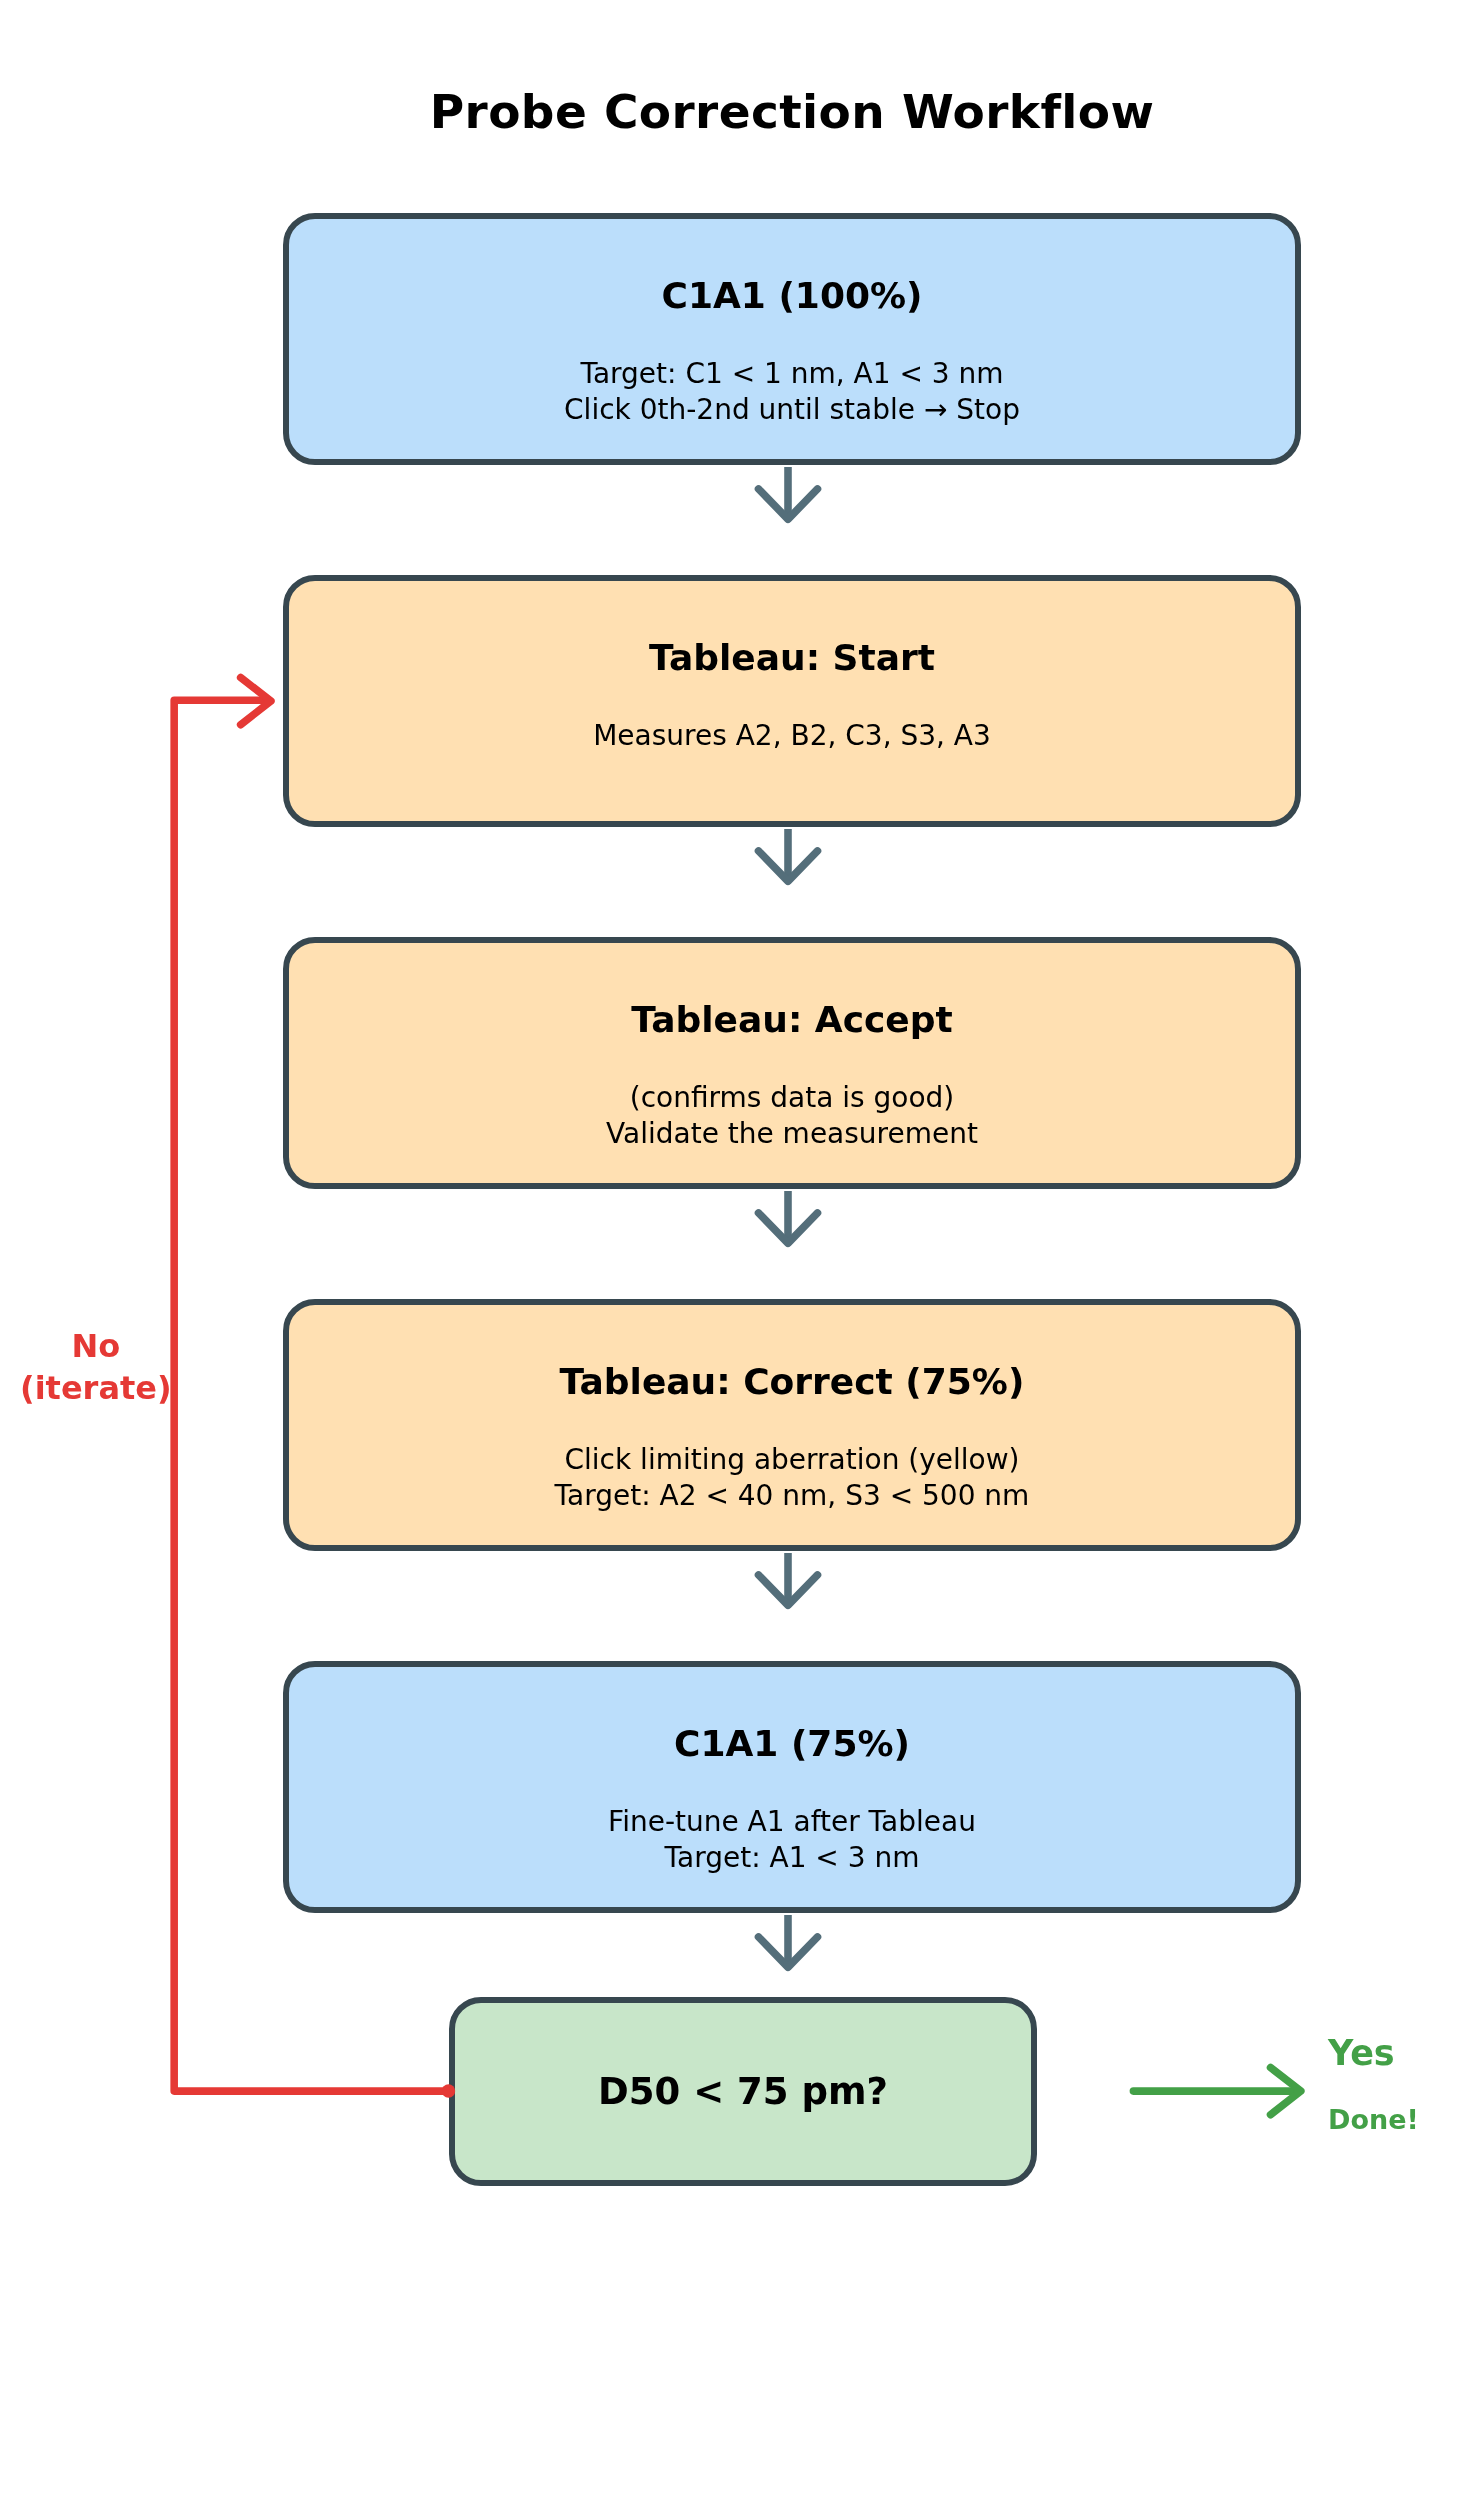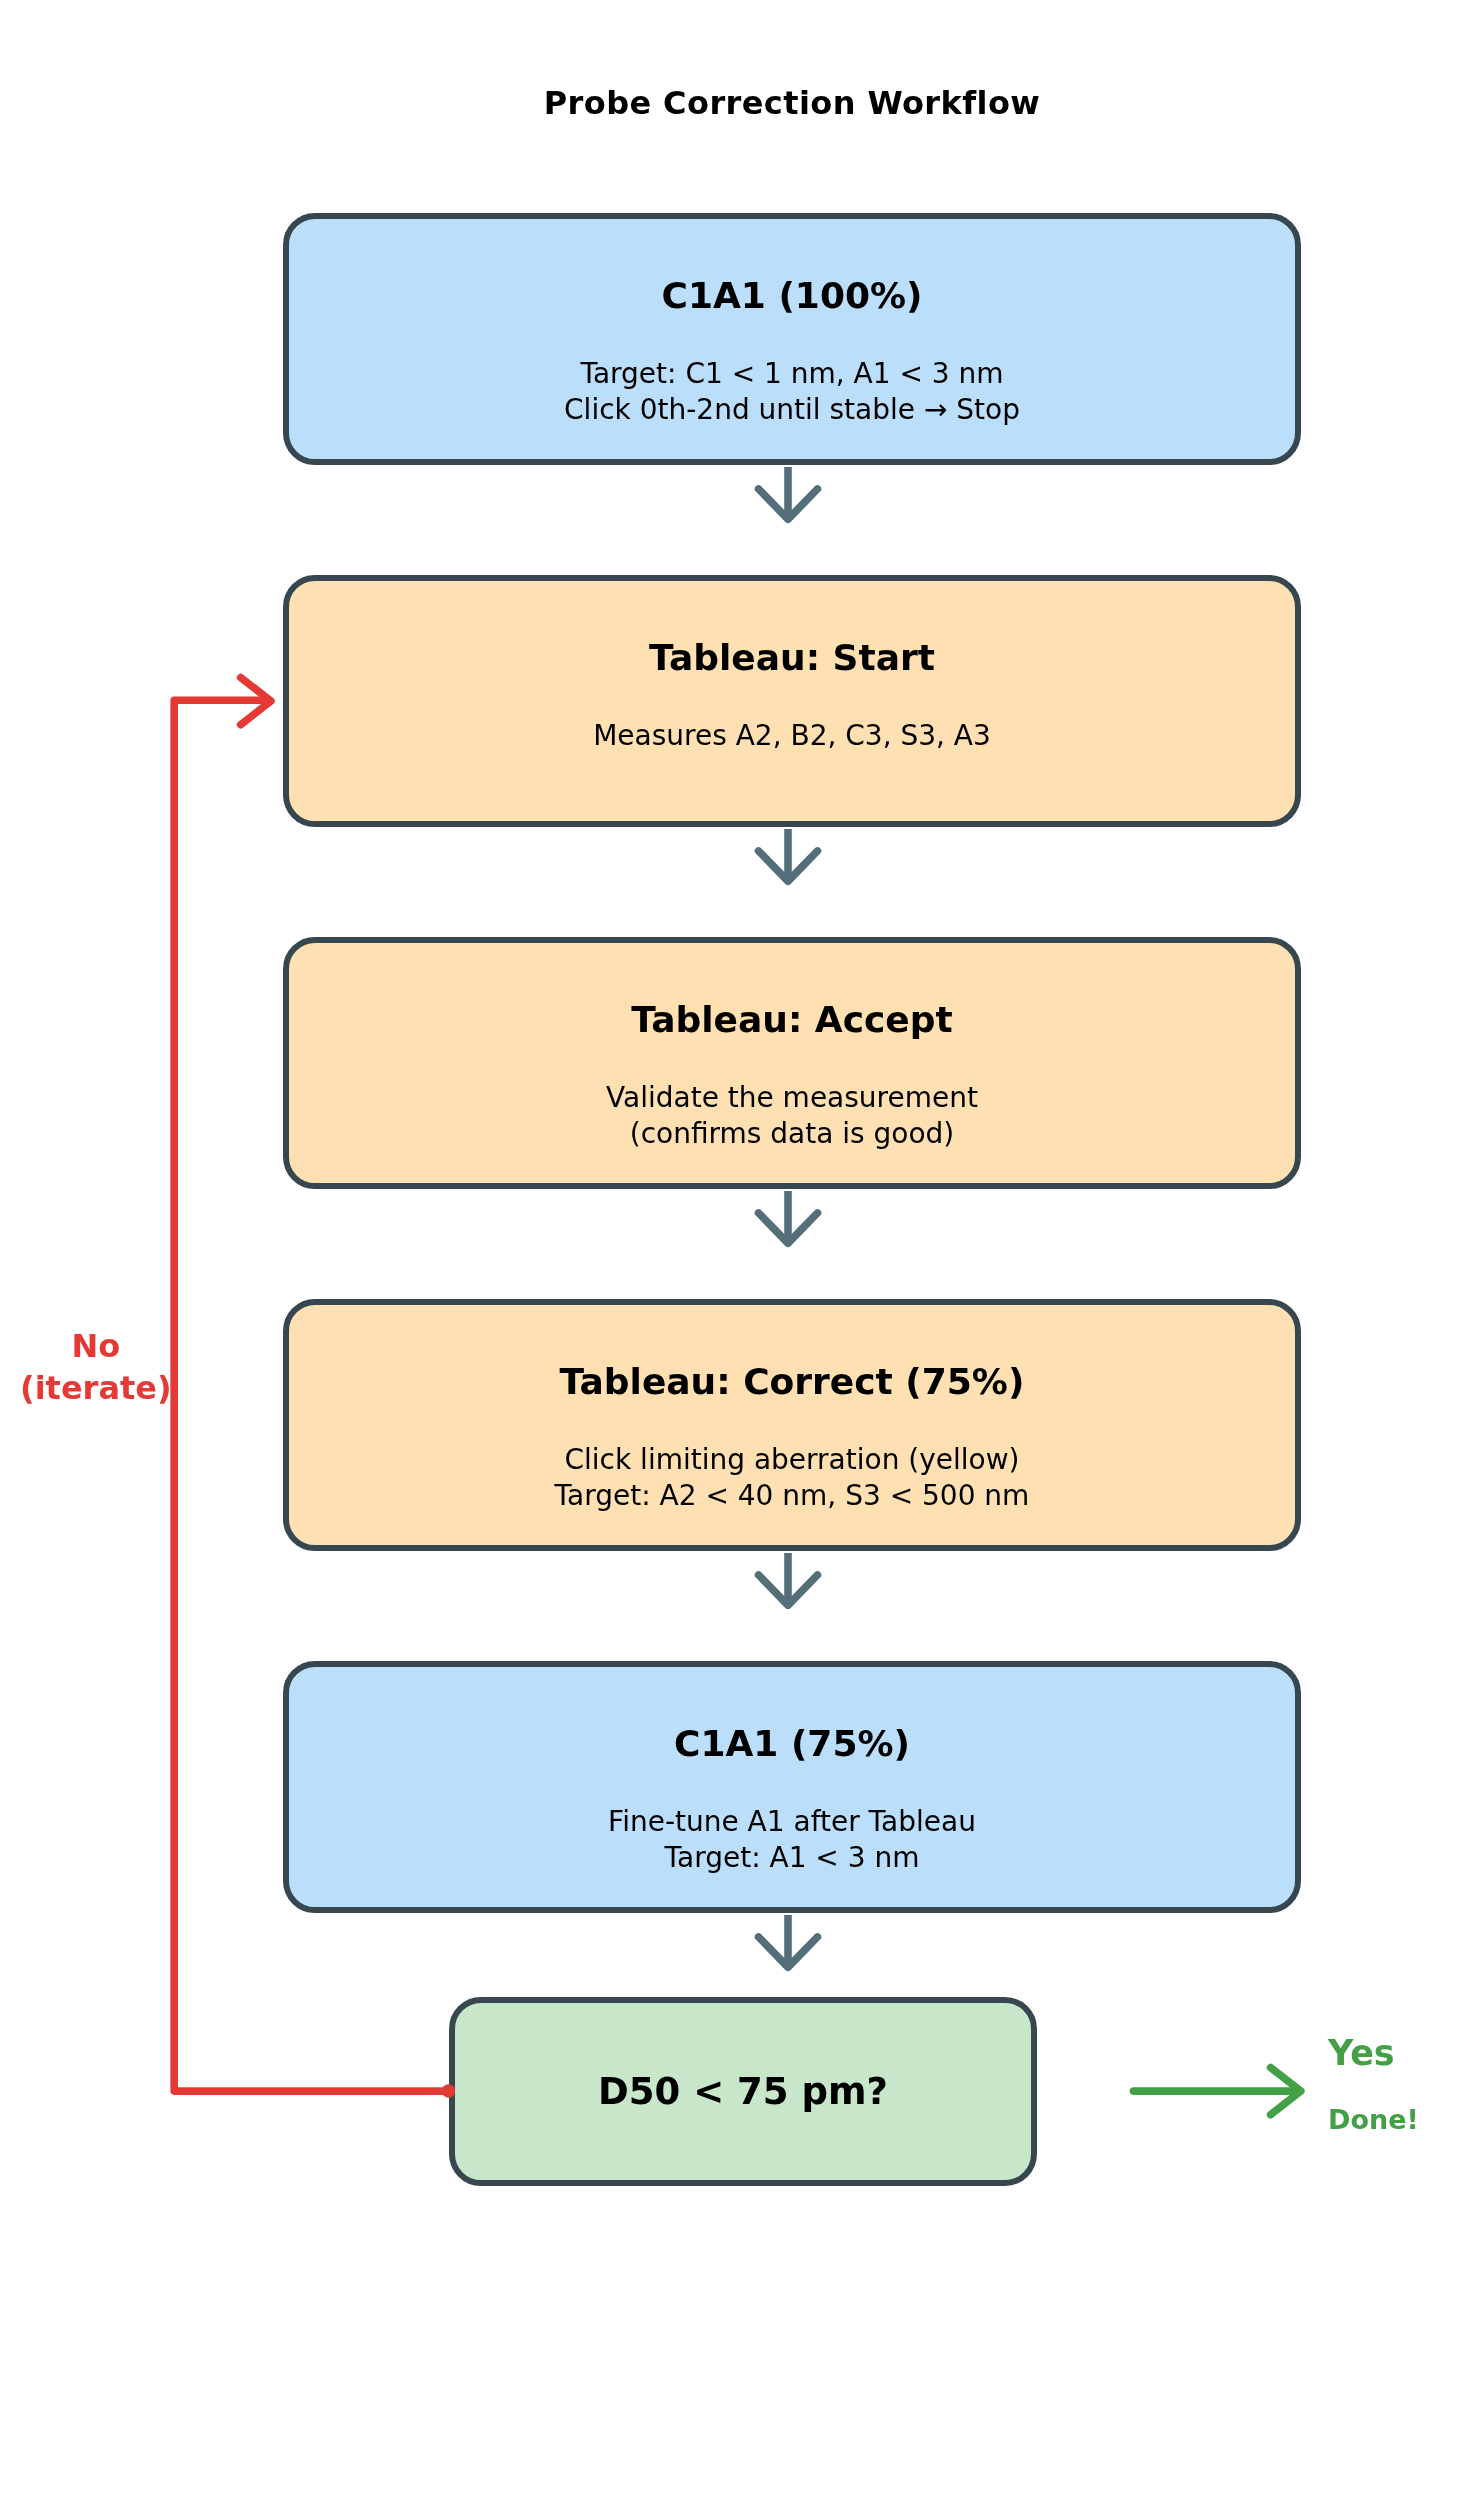--- a/index.html
+++ b/index.html
@@ -14,21 +14,21 @@
     height: 2512px;
     background: #ffffff;
     overflow: hidden;
   }
   .diagram-title {
     position: absolute;
     left: 283px;
     width: 1018px;
     top: 84px;
     text-align: center;
-    font-size: 32px;
+    font-size: 47px;
     font-weight: 700;
     color: var(--text);
     letter-spacing: 0.4px;
   }
   .node {
     position: absolute;
     left: 283px;
     width: 1018px;
     height: 252px;
     box-sizing: border-box;
@@ -135,22 +135,22 @@
   <div class="node orange" style="top:575px">
     <div class="node-title">Tableau: Start</div>
     <div class="node-sub">
       <div>Measures A2, B2, C3, S3, A3</div>
     </div>
   </div>
 
   <div class="node orange" style="top:937px">
     <div class="node-title">Tableau: Accept</div>
     <div class="node-sub">
+      <div>(confirms data is good)</div>
       <div>Validate the measurement</div>
-      <div>(confirms data is good)</div>
     </div>
   </div>
 
   <div class="node orange" style="top:1299px">
     <div class="node-title">Tableau: Correct (75%)</div>
     <div class="node-sub">
       <div>Click limiting aberration (yellow)</div>
       <div>Target: A2 &lt; 40 nm, S3 &lt; 500 nm</div>
     </div>
   </div>

